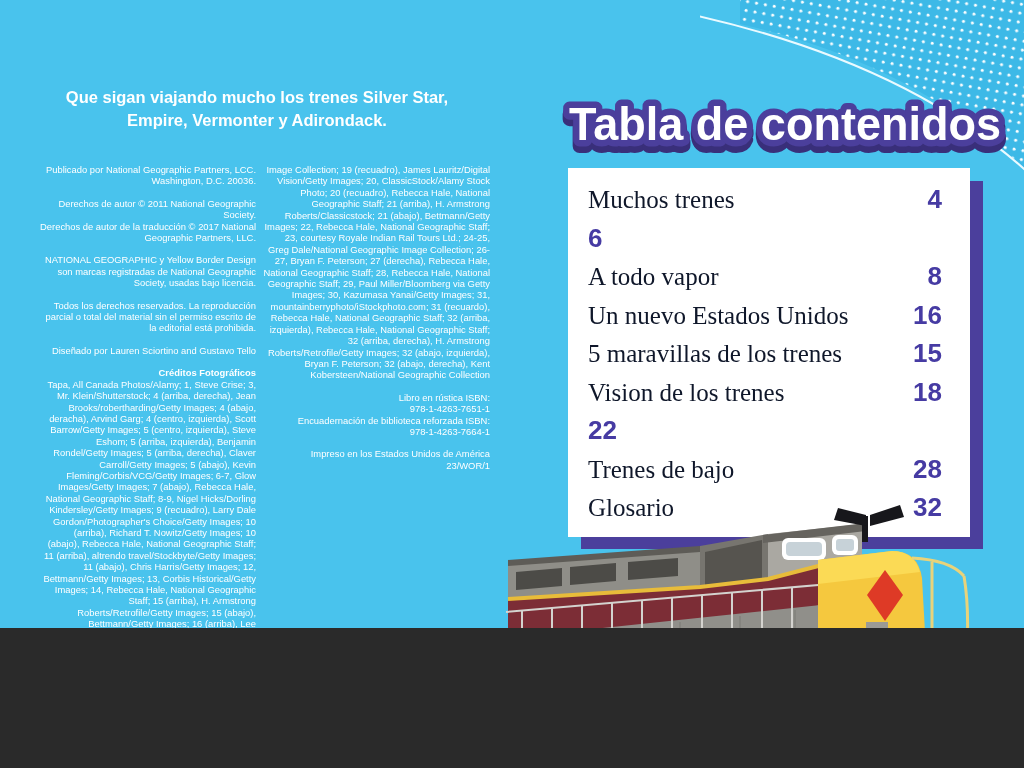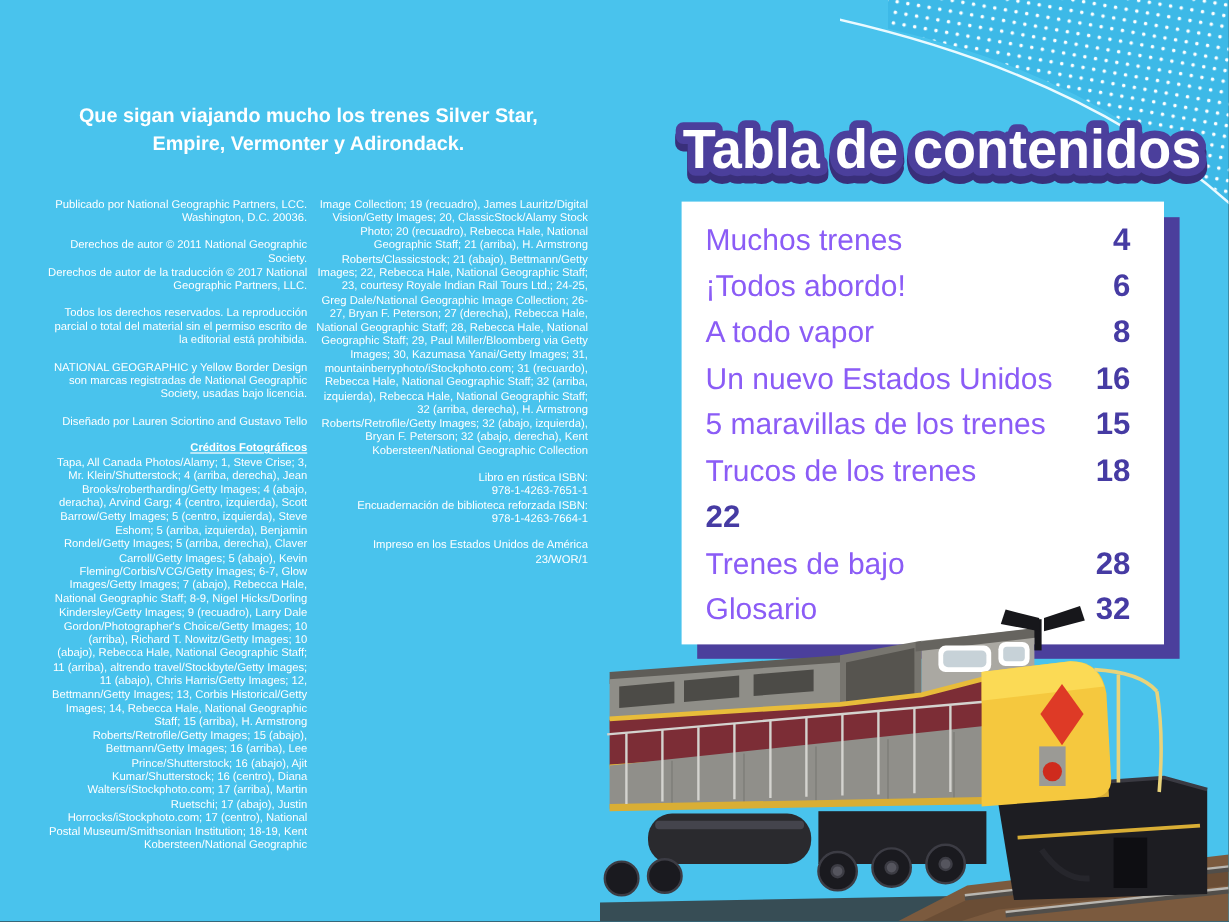--- a/index.html
+++ b/index.html
@@ -1,40 +1,40 @@
 <!DOCTYPE html>
 <html><head>
 <meta charset="utf-8">
 <style>
   html,body{margin:0;padding:0;background:#2a2a2a;}
   .spread{
-    position:relative;width:1024px;height:768px;overflow:hidden;
+    position:relative;width:1024px;height:628px;overflow:hidden;
     background:#49c3ed;font-family:"Liberation Sans",sans-serif;
   }
   .abs{position:absolute;}
   
   .dedication{
     left:38px;top:86px;width:438px;text-align:center;color:#ffffff;
     font-weight:bold;font-size:16.5px;line-height:23px;white-space:pre-line;
   }
   
   .col{top:164px;color:#ffffff;font-size:9.4px;line-height:11.4px;}
   .col1{left:40px;width:216px;}
   .col2{left:262px;width:228px;}
   .col p{margin:0 0 11px 0;white-space:pre-line;text-align:right;}
-  .col p.credits-heading{margin-bottom:0;font-weight:bold;text-decoration:underline;}
+  .col p.credits-heading{margin-bottom:0;font-weight:bold;}
   
   .toc-shadow{left:581px;top:181px;width:402px;height:368px;background:#4b3f9c;}
   .toc-panel{
     left:568px;top:168px;width:402px;height:369px;background:#ffffff;
     box-sizing:border-box;padding:16px 28px 14px 20px;
     display:flex;flex-direction:column;justify-content:space-between;
   }
   .toc-row{display:flex;justify-content:space-between;align-items:baseline;}
-  .toc-label{font-family:Liberation Sans, sans-serif;font-size:25px;color:#8b5cf6;}
+  .toc-label{font-family:Liberation Serif, serif;font-size:25px;color:#0f172a;}
   .toc-page{font-weight:bold;font-size:26px;color:#463ba3;}
   
   .dots-svg{left:700px;top:0;width:324px;height:186px;}
   .title-svg{left:540px;top:74px;width:490px;height:96px;overflow:visible;}
   .train-svg{left:500px;top:500px;width:524px;height:268px;}
   .z1{z-index:1}.z2{z-index:2}.z3{z-index:3}.z4{z-index:4}
 </style>
 </head>
 <body>
 
@@ -52,22 +52,22 @@
   </svg>
 
   <div class="abs dedication">Que sigan viajando mucho los trenes Silver Star,
 Empire, Vermonter y Adirondack.</div>
 
   <div class="abs col col1">
     <p>Publicado por National Geographic Partners, LCC.
 Washington, D.C. 20036.</p>
     <p>Derechos de autor © 2011 National Geographic Society.
 Derechos de autor de la traducción © 2017 National Geographic Partners, LLC.</p>
+    <p>NATIONAL GEOGRAPHIC y Yellow Border Design son marcas registradas de National Geographic Society, usadas bajo licencia.</p>
     <p>Todos los derechos reservados. La reproducción parcial o total del material sin el permiso escrito de la editorial está prohibida.</p>
-    <p>NATIONAL GEOGRAPHIC y Yellow Border Design son marcas registradas de National Geographic Society, usadas bajo licencia.</p>
     <p>Diseñado por Lauren Sciortino and Gustavo Tello</p>
     <p class="credits-heading">Créditos Fotográficos</p>
     <p>Tapa, All Canada Photos/Alamy; 1, Steve Crise; 3, Mr. Klein/Shutterstock; 4 (arriba, derecha), Jean Brooks/robertharding/Getty Images; 4 (abajo, deracha), Arvind Garg; 4 (centro, izquierda), Scott Barrow/Getty Images; 5 (centro, izquierda), Steve Eshom; 5 (arriba, izquierda), Benjamin Rondel/Getty Images; 5 (arriba, derecha), Claver Carroll/Getty Images; 5 (abajo), Kevin Fleming/Corbis/VCG/Getty Images; 6-7, Glow Images/Getty Images; 7 (abajo), Rebecca Hale, National Geographic Staff; 8-9, Nigel Hicks/Dorling Kindersley/Getty Images; 9 (recuadro), Larry Dale Gordon/Photographer's Choice/Getty Images; 10 (arriba), Richard T. Nowitz/Getty Images; 10 (abajo), Rebecca Hale, National Geographic Staff; 11 (arriba), altrendo travel/Stockbyte/Getty Images; 11 (abajo), Chris Harris/Getty Images; 12, Bettmann/Getty Images; 13, Corbis Historical/Getty Images; 14, Rebecca Hale, National Geographic Staff; 15 (arriba), H. Armstrong Roberts/Retrofile/Getty Images; 15 (abajo), Bettmann/Getty Images; 16 (arriba), Lee Prince/Shutterstock; 16 (abajo), Ajit Kumar/Shutterstock; 16 (centro), Diana Walters/iStockphoto.com; 17 (arriba), Martin Ruetschi; 17 (abajo), Justin Horrocks/iStockphoto.com; 17 (centro), National Postal Museum/Smithsonian Institution; 18-19, Kent Kobersteen/National Geographic</p>
   </div>
 
   <div class="abs col col2">
     <p>Image Collection; 19 (recuadro), James Lauritz/Digital Vision/Getty Images; 20, ClassicStock/Alamy Stock Photo; 20 (recuadro), Rebecca Hale, National Geographic Staff; 21 (arriba), H. Armstrong Roberts/Classicstock; 21 (abajo), Bettmann/Getty Images; 22, Rebecca Hale, National Geographic Staff; 23, courtesy Royale Indian Rail Tours Ltd.; 24-25, Greg Dale/National Geographic Image Collection; 26-27, Bryan F. Peterson; 27 (derecha), Rebecca Hale, National Geographic Staff; 28, Rebecca Hale, National Geographic Staff; 29, Paul Miller/Bloomberg via Getty Images; 30, Kazumasa Yanai/Getty Images; 31, mountainberryphoto/iStockphoto.com; 31 (recuardo), Rebecca Hale, National Geographic Staff; 32 (arriba, izquierda), Rebecca Hale, National Geographic Staff; 32 (arriba, derecha), H. Armstrong Roberts/Retrofile/Getty Images; 32 (abajo, izquierda), Bryan F. Peterson; 32 (abajo, derecha), Kent Kobersteen/National Geographic Collection</p>
     <p>Libro en rústica ISBN:
 978-1-4263-7651-1
 Encuadernación de biblioteca reforzada ISBN:
@@ -81,37 +81,36 @@
     <text x="245" y="66" text-anchor="middle" textLength="432" lengthAdjust="spacingAndGlyphs" font-family="Liberation Sans, sans-serif" font-weight="bold" font-size="46" fill="#ffffff" stroke="#4b3f9c" stroke-width="13" stroke-linejoin="round" paint-order="stroke">Tabla de contenidos</text>
   </svg>
 
   <div class="abs toc-shadow z2"></div>
   <div class="abs toc-panel z2">
     <div class="toc-row">
         <span class="toc-label">Muchos trenes</span>
         <span class="toc-page">4</span>
       </div>
     <div class="toc-row">
-        <span class="toc-label">¡Todos abordo!</span>
         <span class="toc-page">6</span>
       </div>
     <div class="toc-row">
         <span class="toc-label">A todo vapor</span>
         <span class="toc-page">8</span>
       </div>
     <div class="toc-row">
         <span class="toc-label">Un nuevo Estados Unidos</span>
         <span class="toc-page">16</span>
       </div>
     <div class="toc-row">
         <span class="toc-label">5 maravillas de los trenes</span>
         <span class="toc-page">15</span>
       </div>
     <div class="toc-row">
-        <span class="toc-label">Trucos de los trenes</span>
+        <span class="toc-label">Vision de los trenes</span>
         <span class="toc-page">18</span>
       </div>
     <div class="toc-row">
         <span class="toc-page">22</span>
       </div>
     <div class="toc-row">
         <span class="toc-label">Trenes de bajo</span>
         <span class="toc-page">28</span>
       </div>
     <div class="toc-row">

